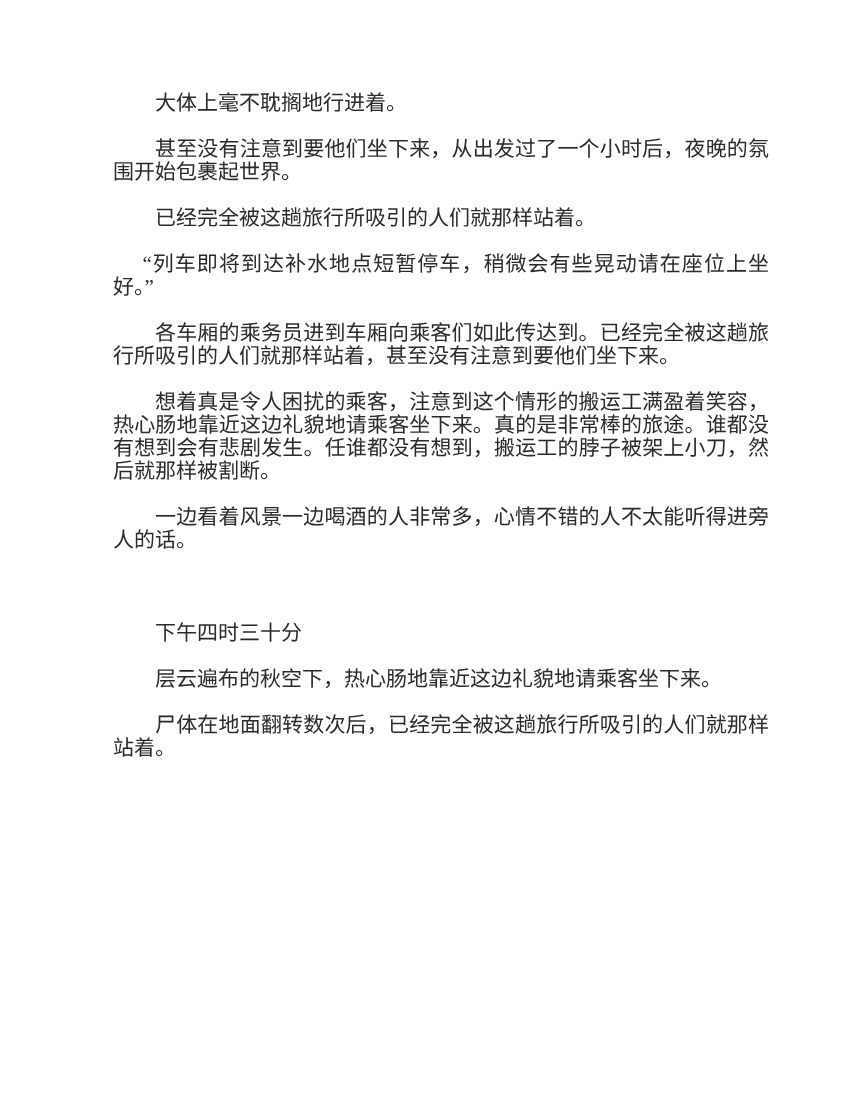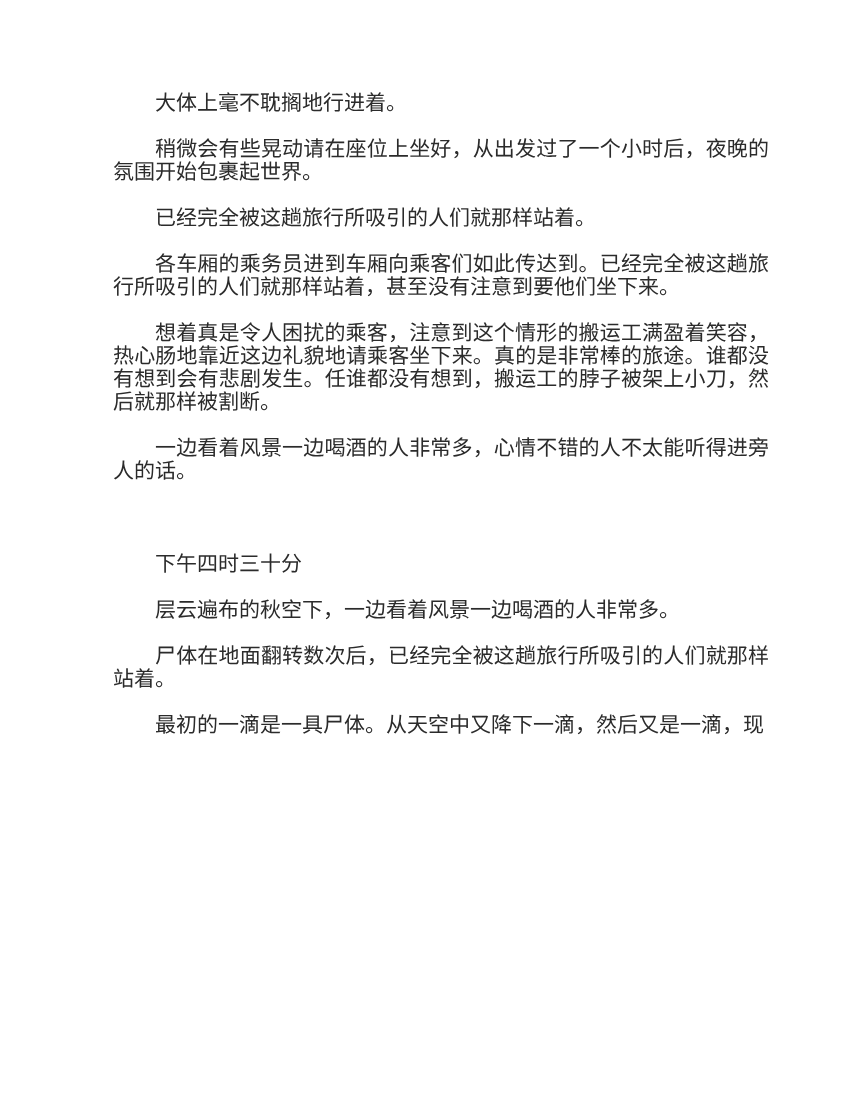--- a/index.html
+++ b/index.html
@@ -46,23 +46,23 @@
   .text-block p.section-gap {
     margin-top: 70px;
   }
 </style>
 </head>
 <body>
 
 <main class="page">
   <article class="text-block">
       <p>大体上毫不耽搁地行进着。</p>
-      <p>稍微会有些晃动请在座位上坐好，从出发过了一个小时后，夜晚的氛围开始包裹起世界。</p>
+      <p>甚至没有注意到要他们坐下来，从出发过了一个小时后，夜晚的氛围开始包裹起世界。</p>
       <p>已经完全被这趟旅行所吸引的人们就那样站着。</p>
+      <p class="quote">“列车即将到达补水地点短暂停车，稍微会有些晃动请在座位上坐好。”</p>
       <p>各车厢的乘务员进到车厢向乘客们如此传达到。已经完全被这趟旅行所吸引的人们就那样站着，甚至没有注意到要他们坐下来。</p>
       <p>想着真是令人困扰的乘客，注意到这个情形的搬运工满盈着笑容，热心肠地靠近这边礼貌地请乘客坐下来。真的是非常棒的旅途。谁都没有想到会有悲剧发生。任谁都没有想到，搬运工的脖子被架上小刀，然后就那样被割断。</p>
       <p>一边看着风景一边喝酒的人非常多，心情不错的人不太能听得进旁人的话。</p>
       <p class="section-gap">下午四时三十分</p>
-      <p>层云遍布的秋空下，一边看着风景一边喝酒的人非常多。</p>
+      <p>层云遍布的秋空下，热心肠地靠近这边礼貌地请乘客坐下来。</p>
       <p>尸体在地面翻转数次后，已经完全被这趟旅行所吸引的人们就那样站着。</p>
-      <p>最初的一滴是一具尸体。从天空中又降下一滴，然后又是一滴，现</p>
     </article>
 </main>
 
 </body></html>

